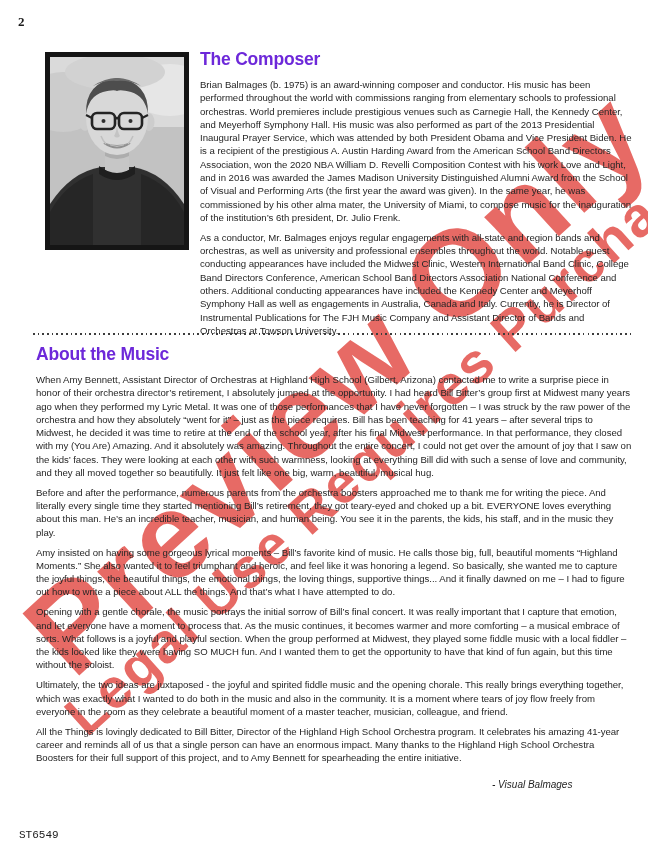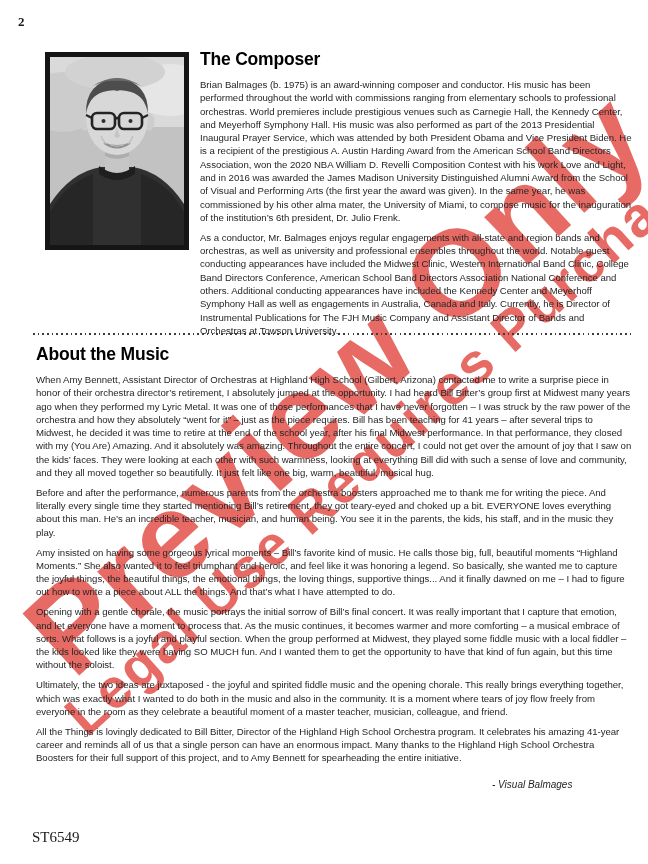--- a/index.html
+++ b/index.html
@@ -17,39 +17,39 @@
   .wm1{left:45px;top:585px;font-size:122px;line-height:130px;letter-spacing:2px;transform:rotate(-42.5deg);}
   .wm2{left:74px;top:692px;font-size:56px;line-height:64px;letter-spacing:2px;transform:rotate(-42deg);}
   
   .content{position:absolute;inset:0;z-index:2;}
   .page-number{
     position:absolute;left:18px;top:14px;
     font-family:"Liberation Serif",serif;font-weight:bold;font-size:13px;color:#1b1b1b;
   }
   .photo{position:absolute;left:45px;top:52px;width:144px;height:198px;}
   .section-heading{
-    font-size:17.5px;font-weight:bold;color:#000000;margin:0 0 8px 0;letter-spacing:-0.2px;
+    font-size:17.5px;font-weight:bold;color:#6d28d9;margin:0 0 8px 0;letter-spacing:-0.2px;
   }
   .composer{position:absolute;left:200px;top:49px;width:433px;}
   .about{position:absolute;left:36px;top:344px;width:597px;}
   .paras p{
     margin:0 0 6.5px 0;font-size:9.6px;line-height:13.3px;color:#262626;
     letter-spacing:-0.03px;text-align:left;
   }
   .paras .it{}
   .divider{
     position:absolute;left:33px;top:333px;width:600px;height:1.8px;
     background:repeating-linear-gradient(to right,#3c3c3c 0 1.6px,transparent 1.6px 4.7px);
   }
   .signature{
     position:absolute;left:492px;top:779px;font-size:10px;font-style:italic;color:#1f1f1f;
   }
   .catalog{
-    position:absolute;left:32px;top:829px;
-    font-family:Liberation Serif, serif;font-size:15px;color:#1b1b1b;
+    position:absolute;left:19px;top:829px;
+    font-family:Liberation Mono, monospace;font-size:11px;color:#1b1b1b;
   }
 </style>
 </head>
 <body>
 
 <div class="page">
 
   <div class="watermark">
     <div class="wm wm1">Preview Only</div>
     <div class="wm wm2">Legal Use Requires Purchase</div>

